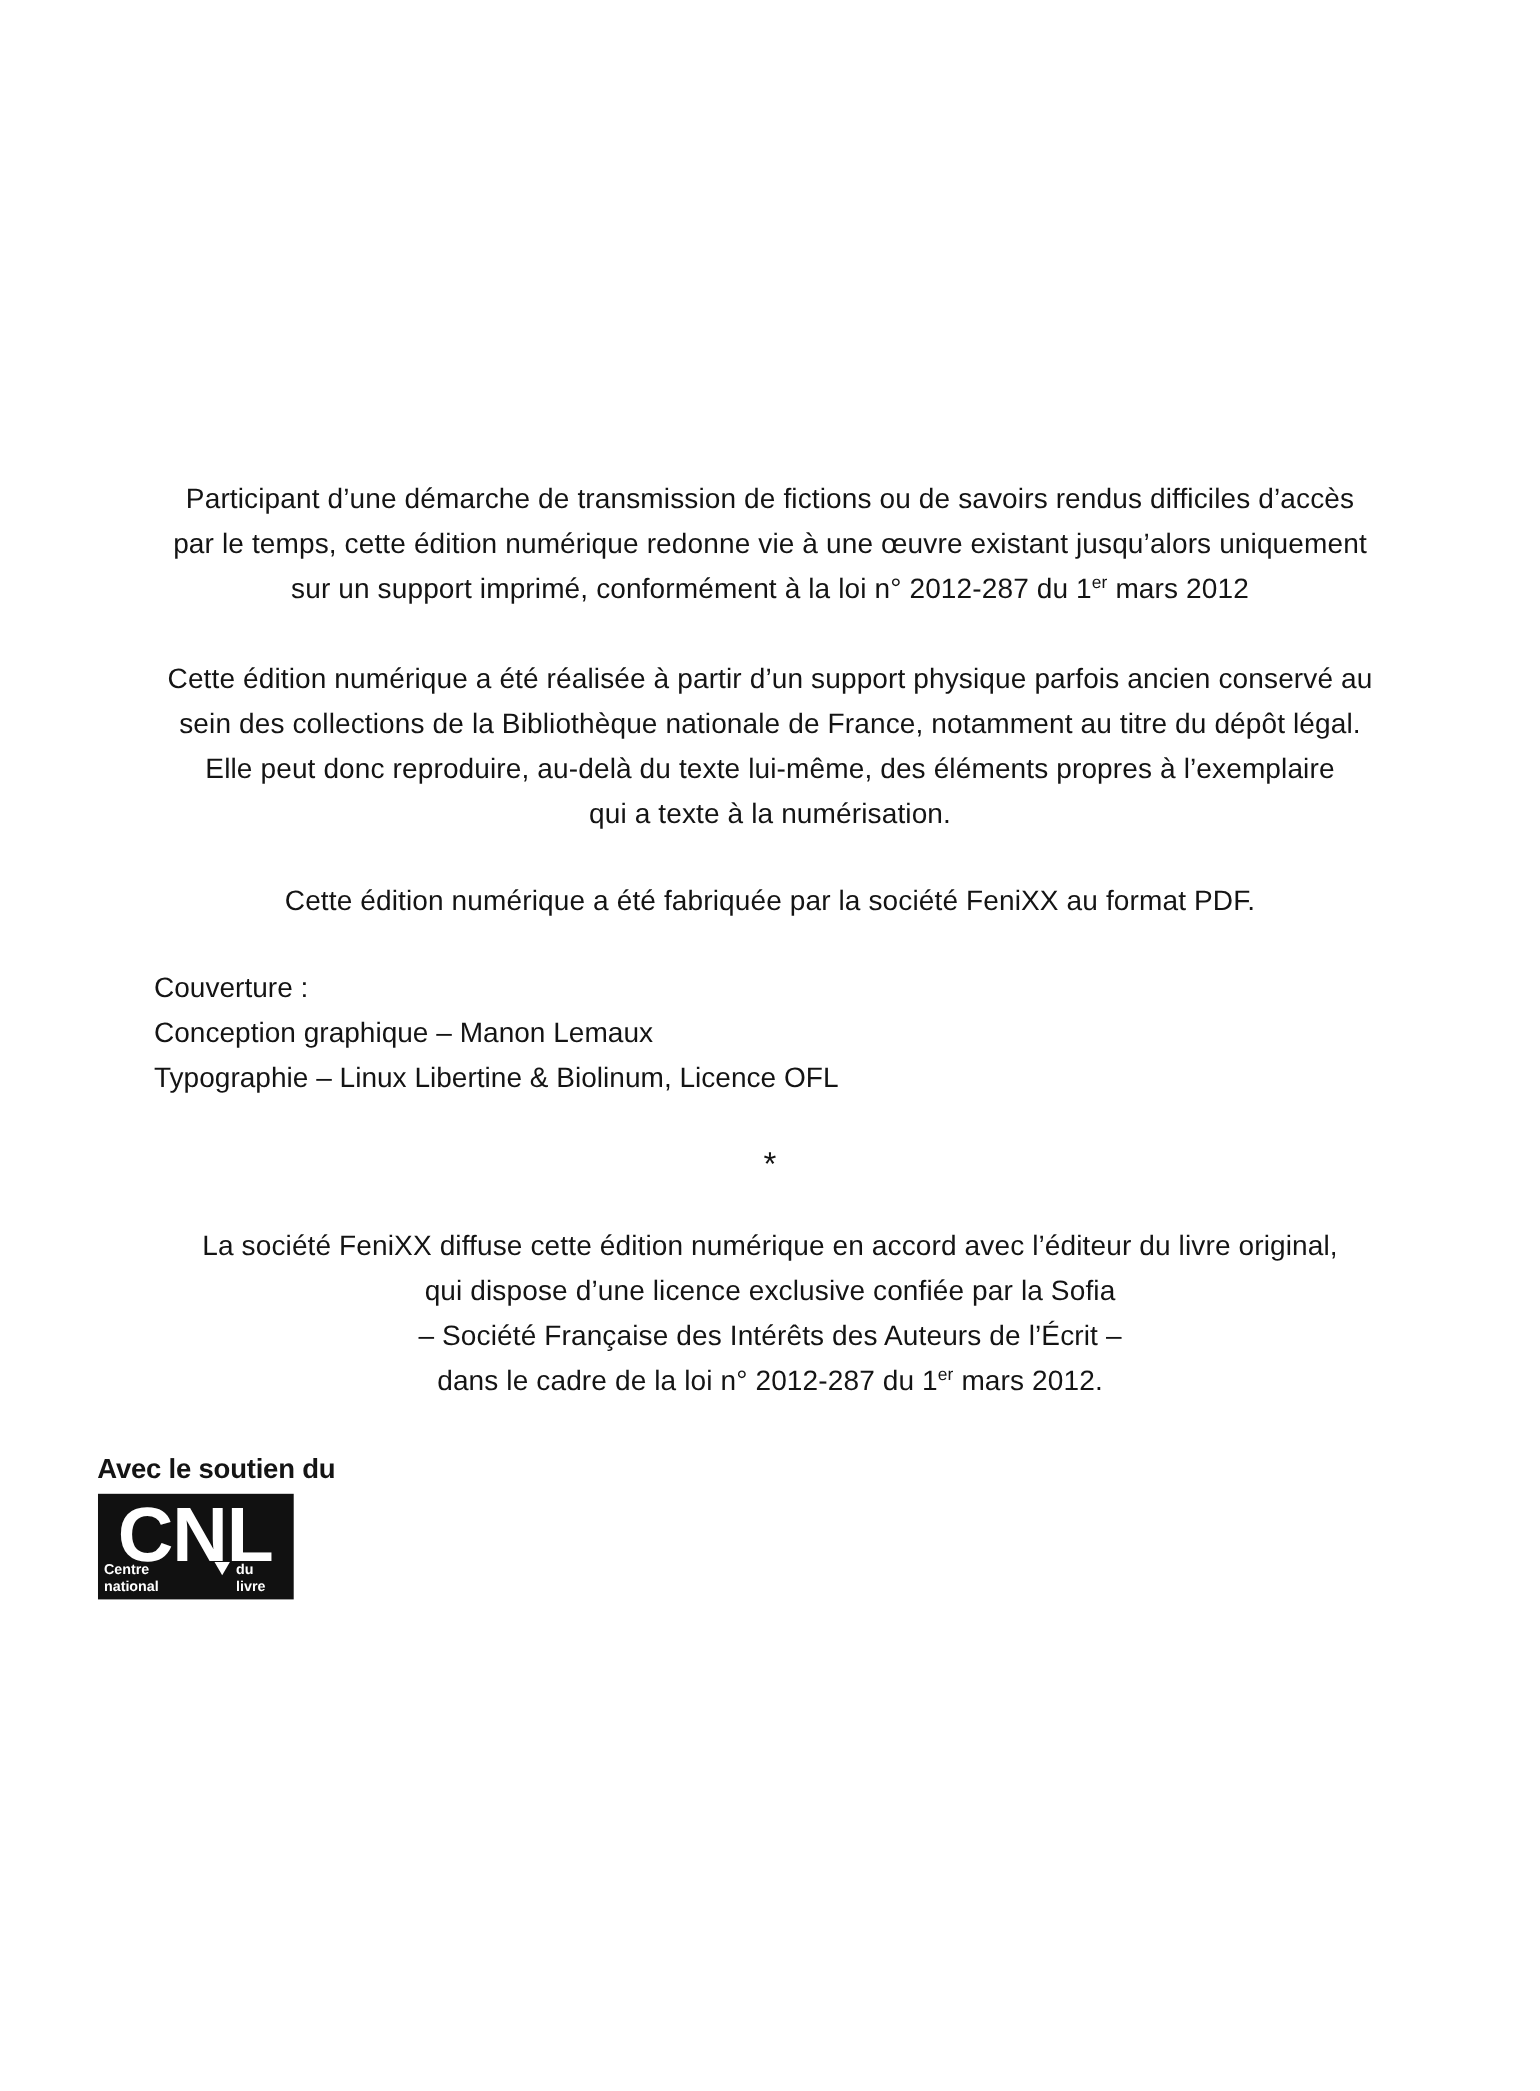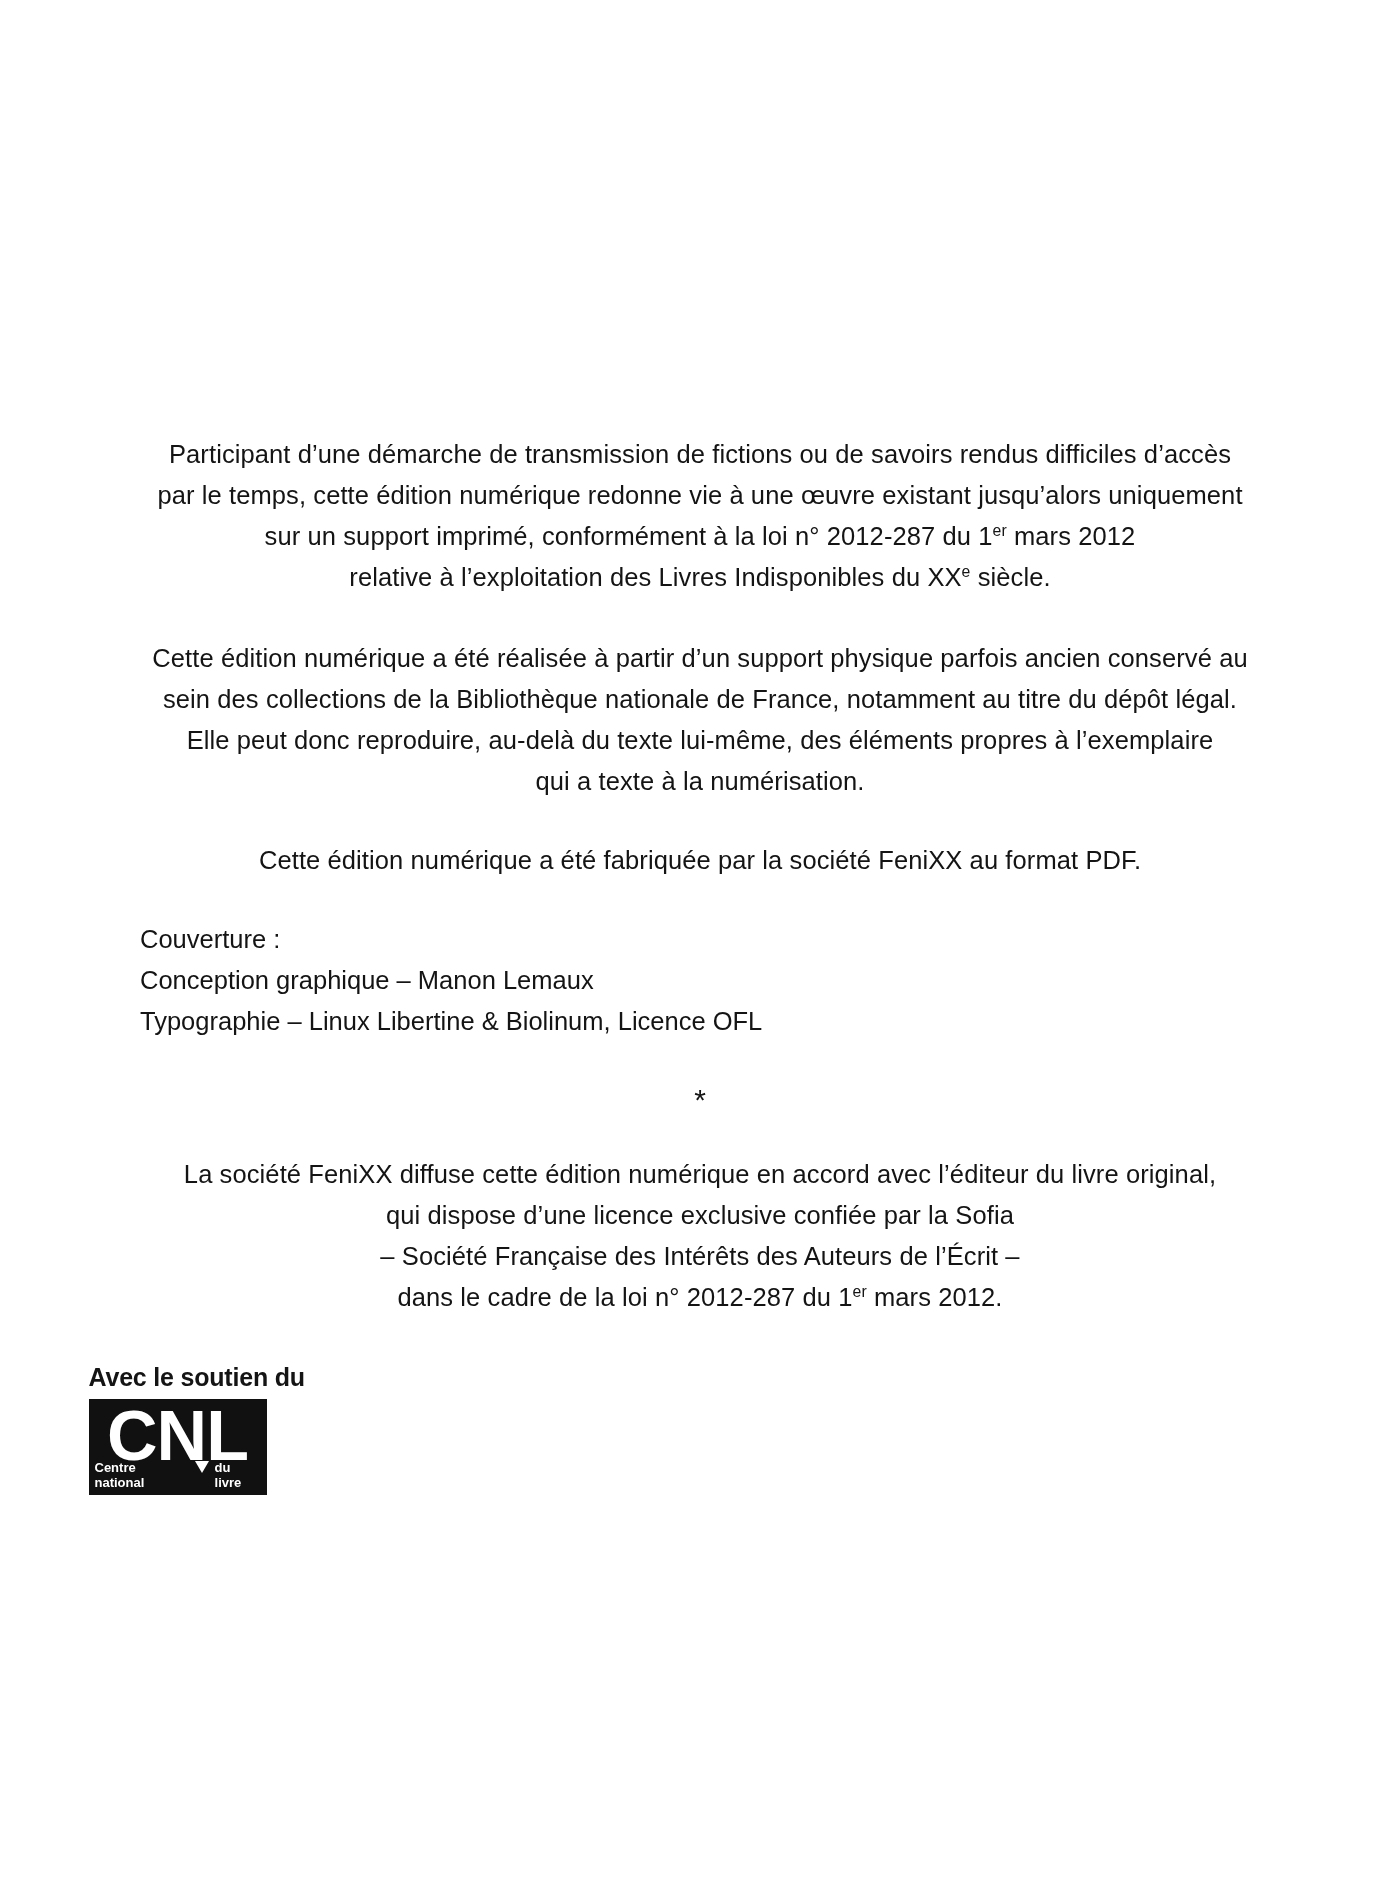--- a/index.html
+++ b/index.html
@@ -126,23 +126,20 @@
 <div class="page">
 
   <div class="content">
 
     <div class="para">
       <div>Participant d’une démarche de transmission de fictions ou de savoirs rendus difficiles d’accès</div>
       <div>par le temps, cette édition numérique redonne vie à une œuvre existant jusqu’alors uniquement</div>
       <div>
         <span>sur un support imprimé, conformément à la loi n° 2012-287 du 1</span><sup>er</sup><span> mars 2012</span>
       </div>
-      <div>
-        <span>relative à l’exploitation des Livres Indisponibles du XX</span><sup>e</sup><span> siècle.</span>
-      </div>
     </div>
 
     <div class="para-spacer-lg"></div>
 
     <div class="para">
       <div>Cette édition numérique a été réalisée à partir d’un support physique parfois ancien conservé au</div>
       <div>sein des collections de la Bibliothèque nationale de France, notamment au titre du dépôt légal.</div>
       <div>Elle peut donc reproduire, au-delà du texte lui-même, des éléments propres à l’exemplaire</div>
       <div>qui a texte à la numérisation.</div>
     </div>

